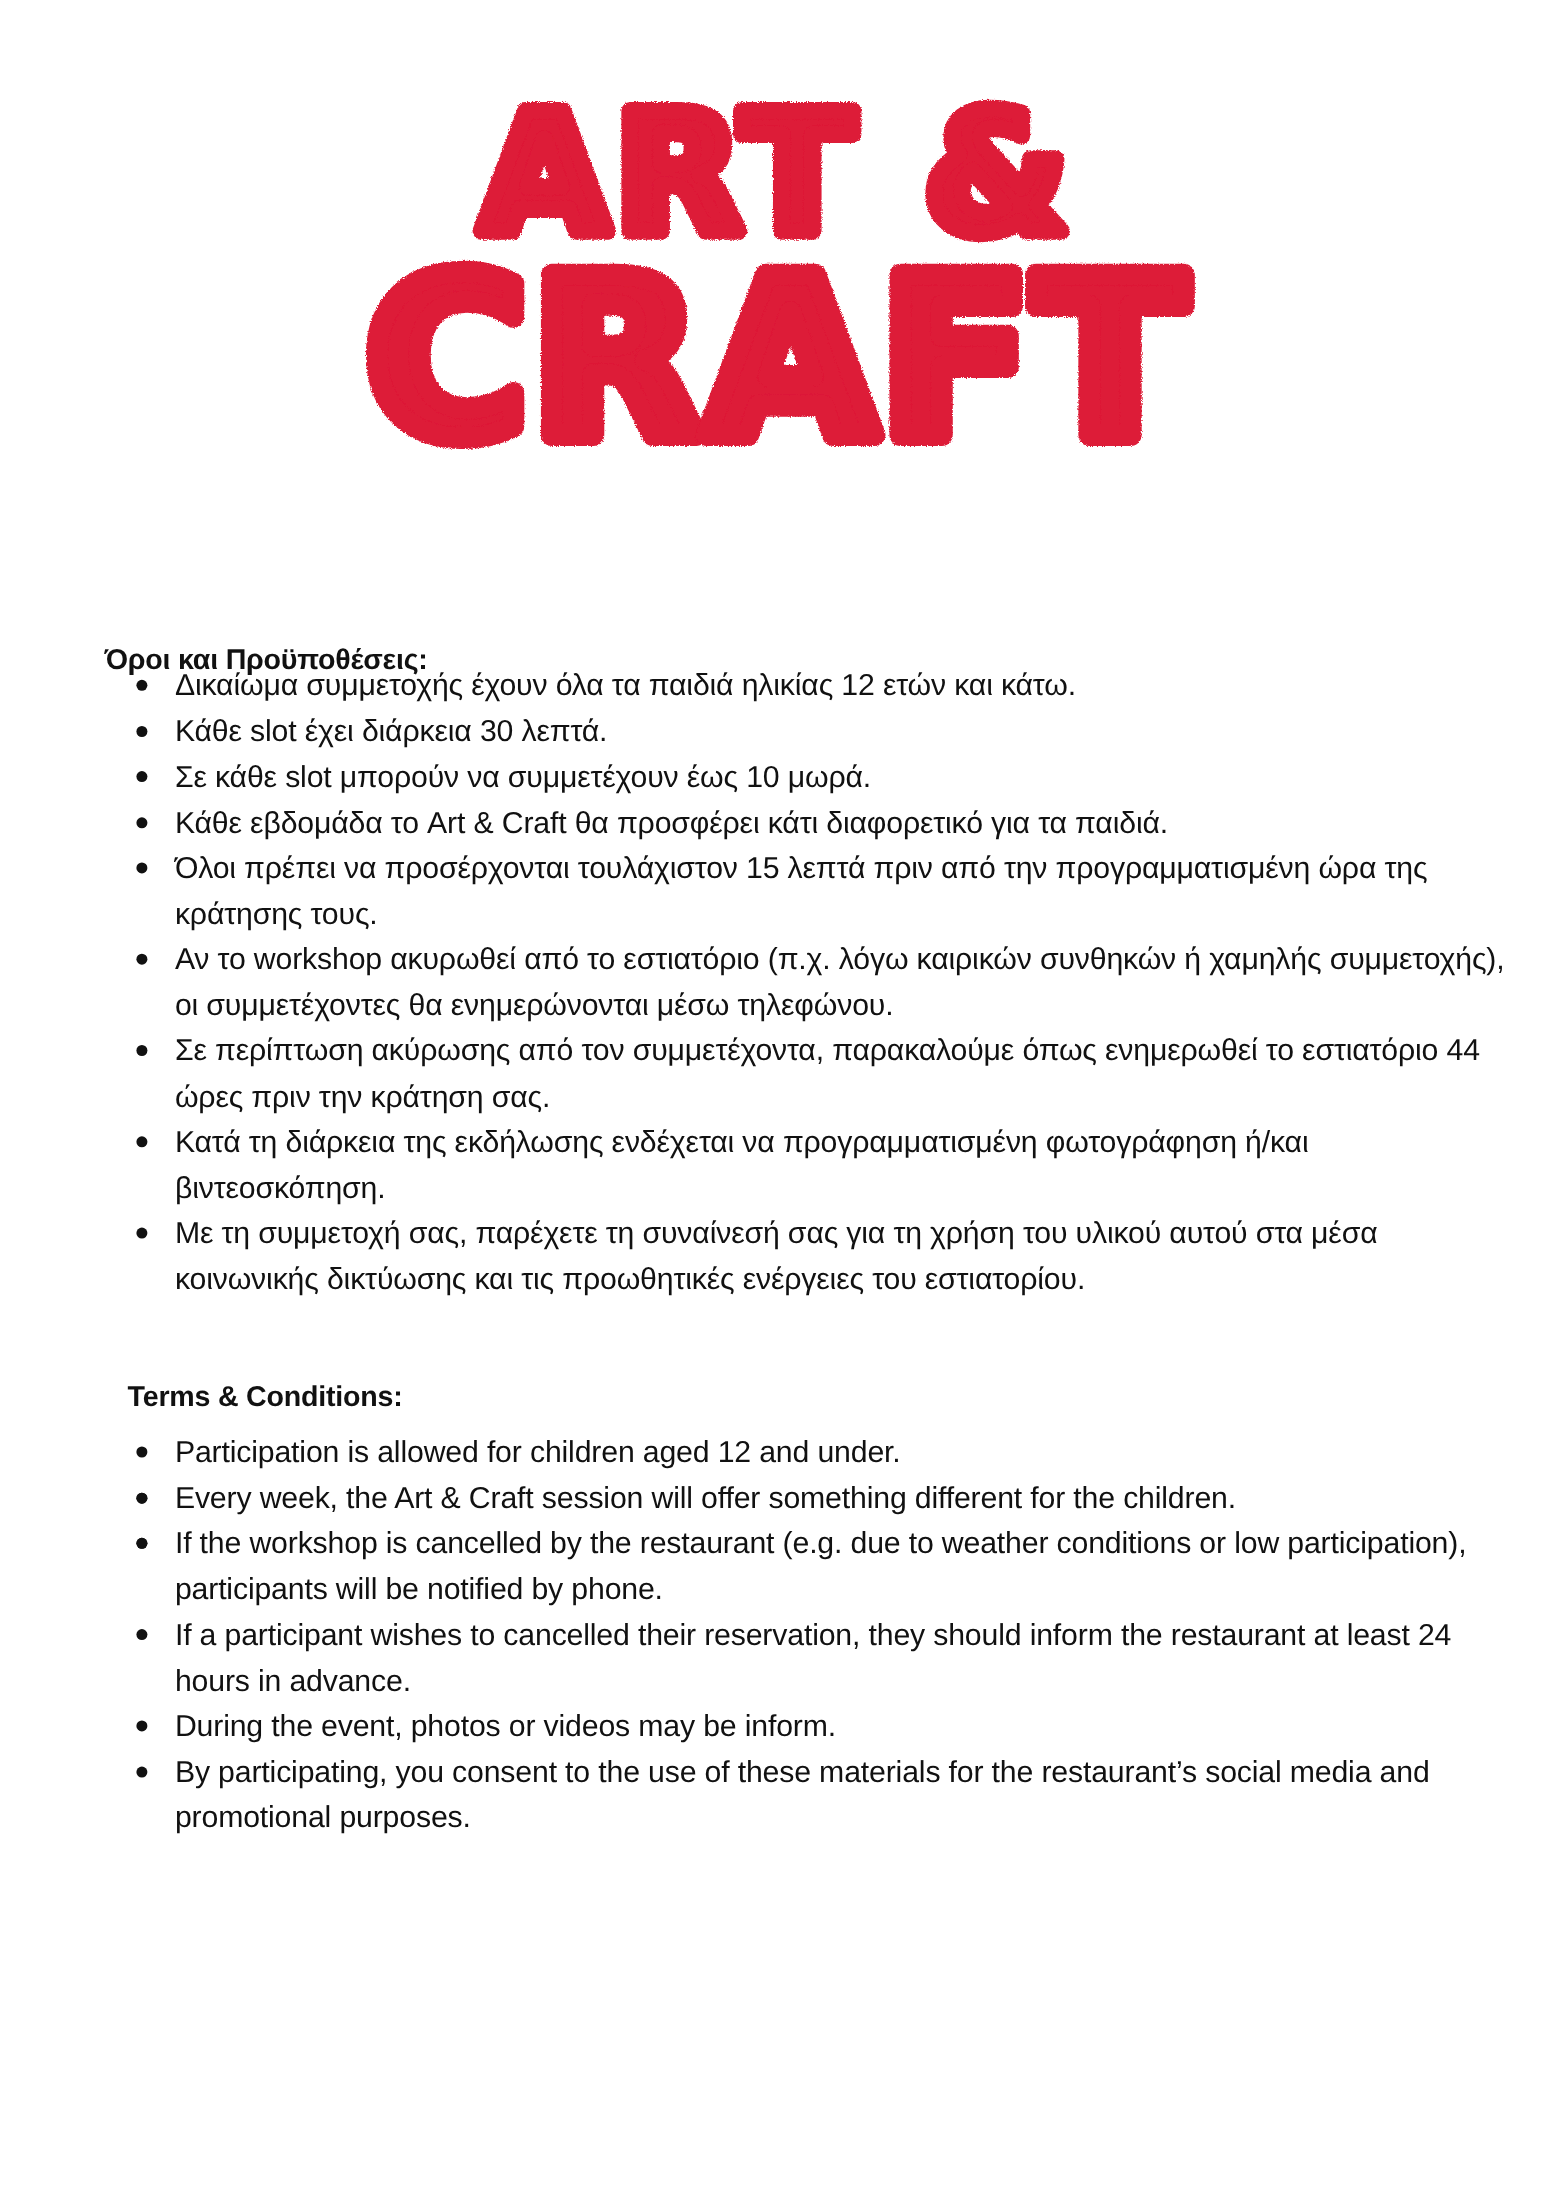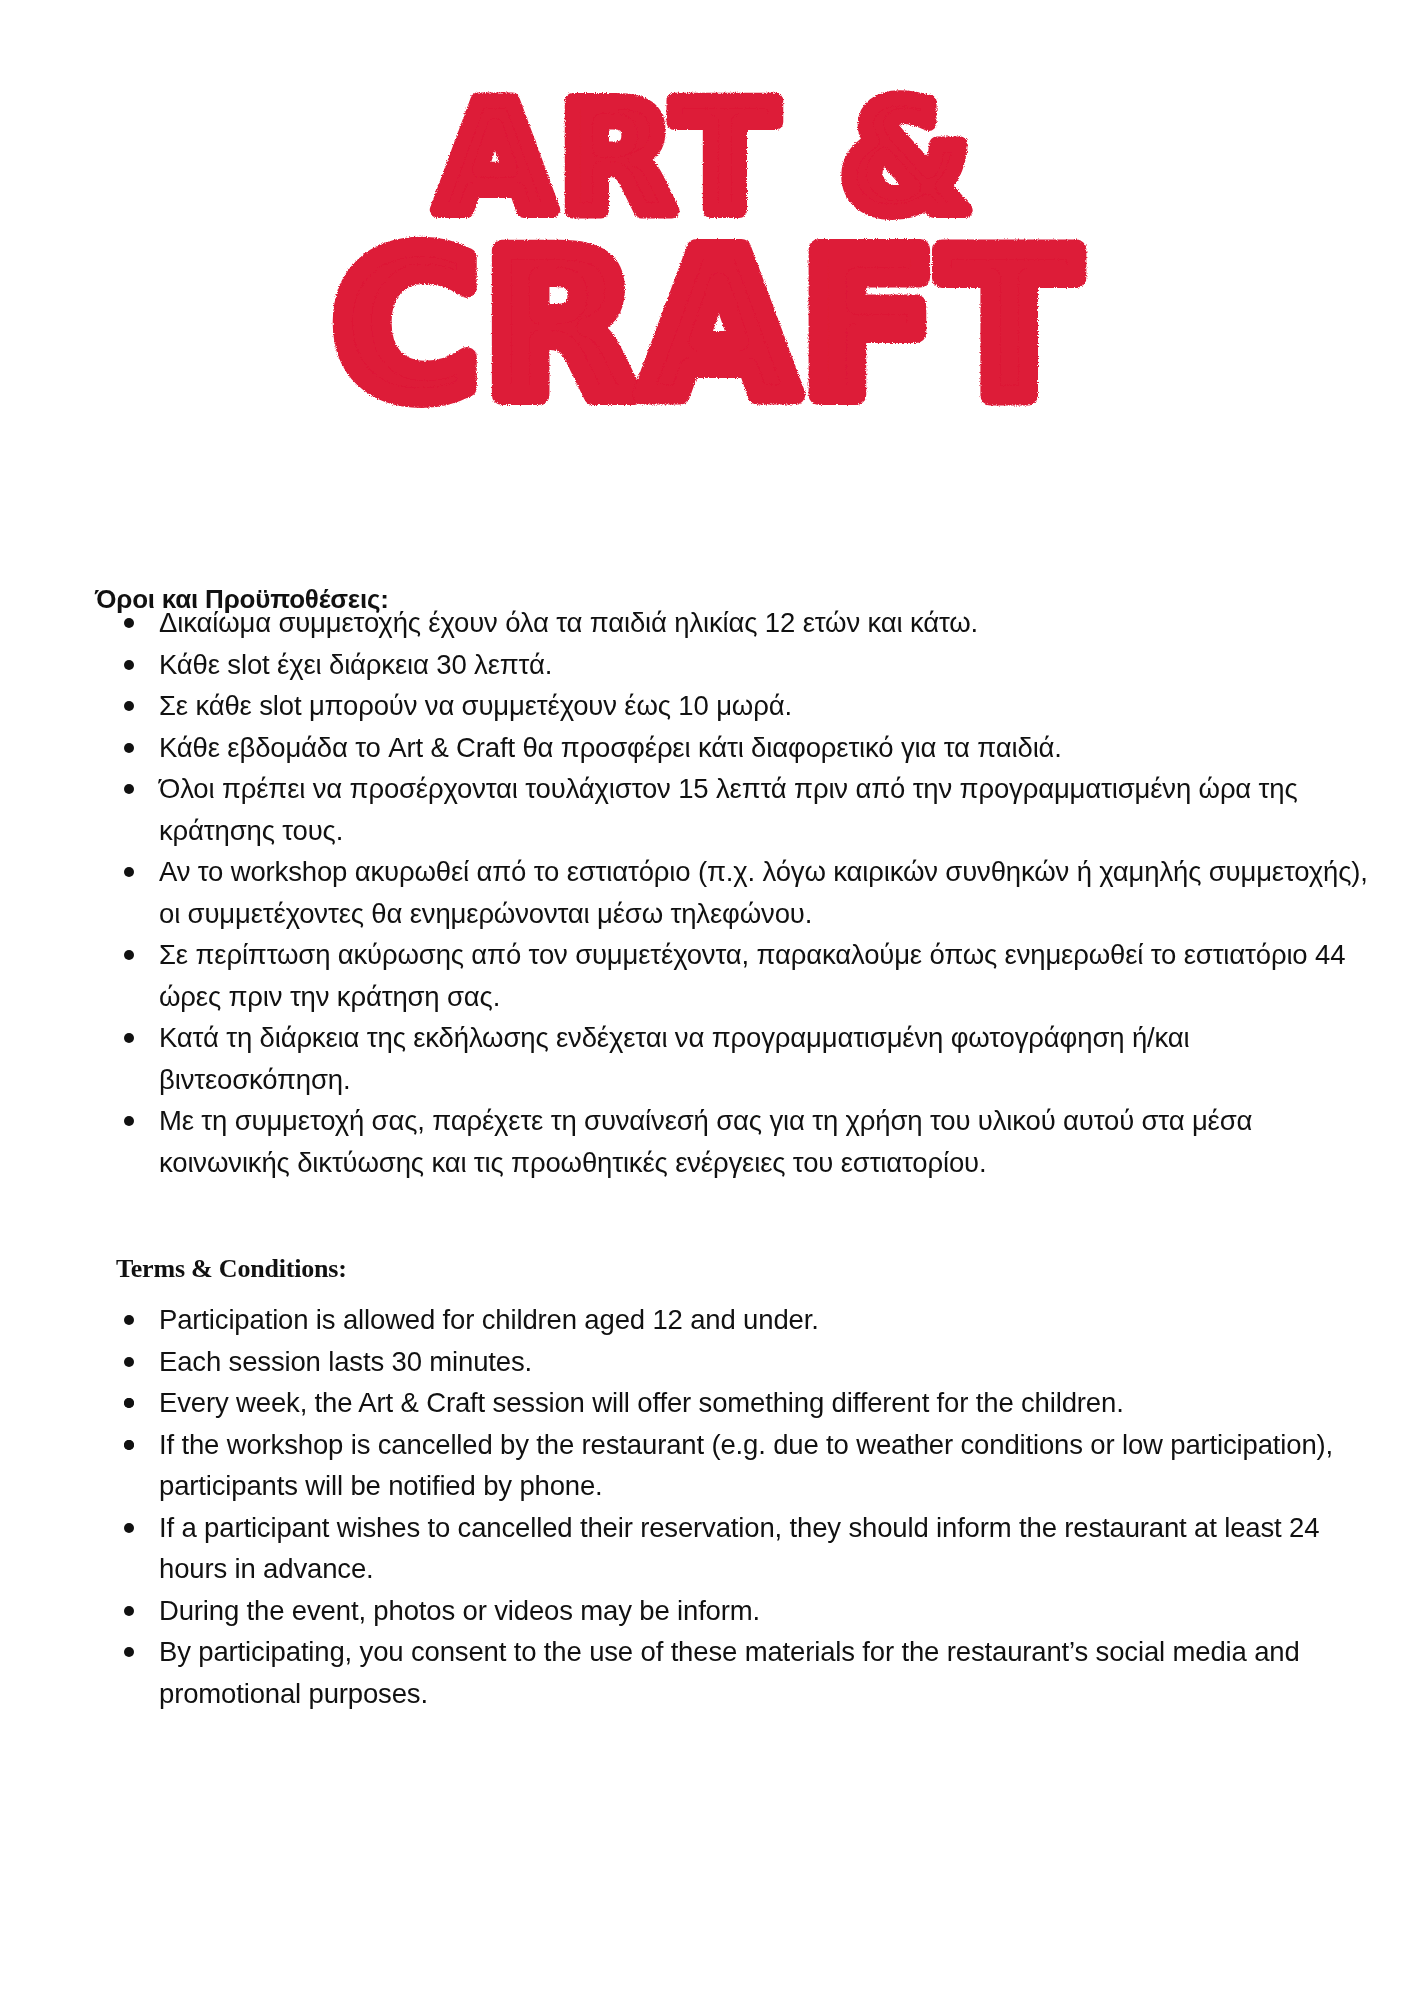--- a/index.html
+++ b/index.html
@@ -37,21 +37,21 @@
 
   .heading {
     position: absolute;
     font-weight: bold;
     font-size: 26px;
     line-height: 34px;
     letter-spacing: -0.2px;
     white-space: nowrap;
   }
   .greek .heading { left: 95px; top: 6px; margin-top: 28px; }
-  .english .heading { left: 116px; top: 4px; font-family: Liberation Serif, serif; }
+  .english .heading { left: 116px; top: 4px; }
 
   ul.terms {
     position: absolute;
     left: 0;
     margin: 12px;
     padding: 0;
     list-style: none;
   }
   .greek ul.terms { top: 42px; }
   .english ul.terms { top: 39px; }
@@ -105,21 +105,20 @@
       <li><span class="bullet"></span><span>Σε περίπτωση ακύρωσης από τον συμμετέχοντα, παρακαλούμε όπως ενημερωθεί το εστιατόριο 44 ώρες πριν την κράτηση σας.</span></li>
       <li><span class="bullet"></span><span>Κατά τη διάρκεια της εκδήλωσης ενδέχεται να προγραμματισμένη φωτογράφηση ή/και βιντεοσκόπηση.</span></li>
       <li><span class="bullet"></span><span>Με τη συμμετοχή σας, παρέχετε τη συναίνεσή σας για τη χρήση του υλικού αυτού στα μέσα κοινωνικής δικτύωσης και τις προωθητικές ενέργειες του εστιατορίου.</span></li>
     </ul>
 </section>
 
 <section class="section english">
   <div class="heading">Terms &amp; Conditions:</div>
   <ul class="terms" id="english-list">
       <li><span class="bullet"></span><span>Participation is allowed for children aged 12 and under.</span></li>
-      <li><span class="bullet"></span><span>Each session lasts 30 minutes.</span></li>
       <li><span class="bullet"></span></li>
       <li><span class="bullet"></span><span>Every week, the Art &amp; Craft session will offer something different for the children.</span></li>
       <li><span class="bullet"></span></li>
       <li><span class="bullet"></span><span>If the workshop is cancelled by the restaurant (e.g. due to weather conditions or low participation), participants will be notified by phone.</span></li>
       <li><span class="bullet"></span><span>If a participant wishes to cancelled their reservation, they should inform the restaurant at least 24 hours in advance.</span></li>
       <li><span class="bullet"></span><span>During the event, photos or videos may be inform.</span></li>
       <li><span class="bullet"></span><span>By participating, you consent to the use of these materials for the restaurant’s social media and promotional purposes.</span></li>
     </ul>
 </section>
 

